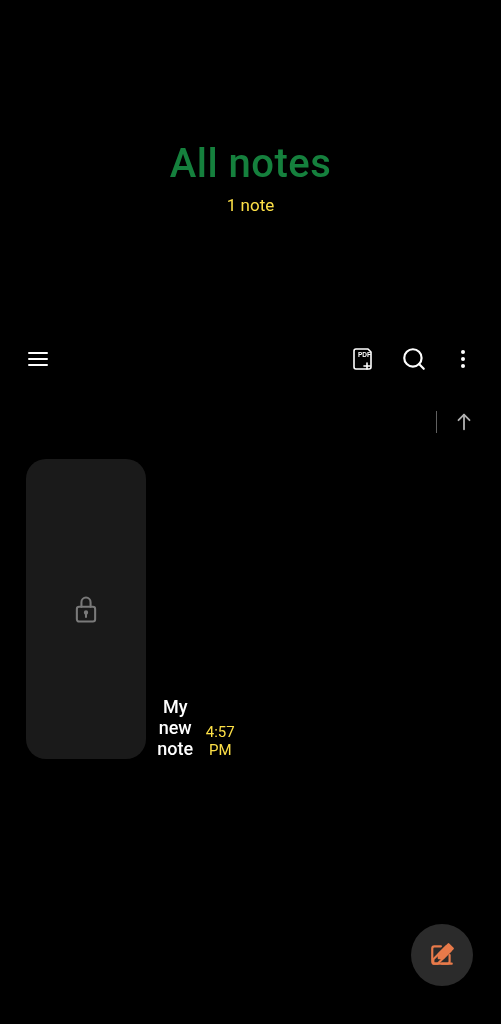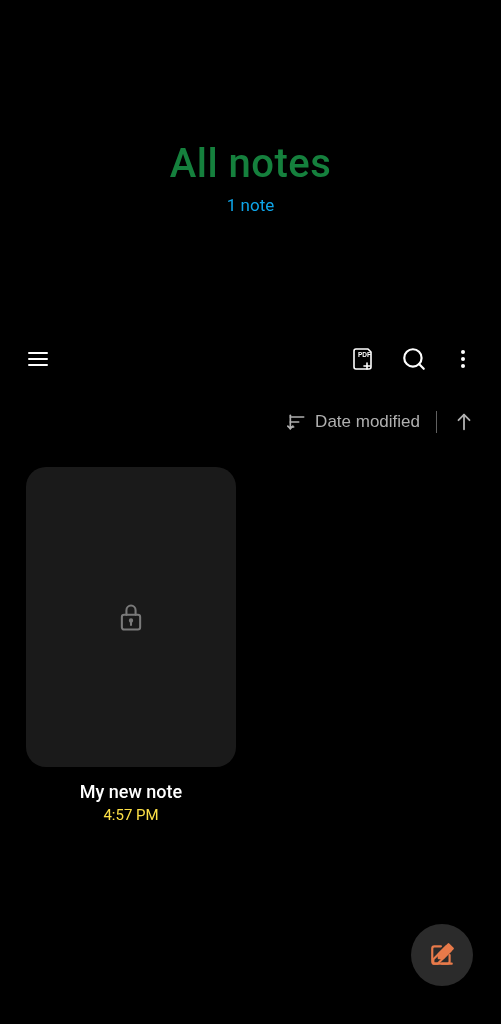--- a/index.html
+++ b/index.html
@@ -21,21 +21,21 @@
       text-align: center;
     }
     .page-title {
       font-size: 40px;
       font-weight: 500;
       color: #15803d;
       letter-spacing: 0.5px;
     }
     .page-subtitle {
       font-size: 17px;
-      color: #0ea5e9;
+      color: #fde047;
       margin-top: 8px;
     }
     .toolbar {
       display: flex;
       align-items: center;
       justify-content: space-between;
       padding: 0 26px;
       margin-top: 120px;
       height: 48px;
     }
@@ -77,23 +77,22 @@
     }
     .notes-grid {
       padding: 26px;
       display: flex;
       flex-wrap: wrap;
       gap: 12px;
     }
     .note-card-wrap {
       width: 210px;
       display: flex;
-      flex-direction: column;
-      align-items: center;
-      margin-top: 8px;
+      flex-direction: row;
+      align-items: flex-end;
     }
     .note-card {
       width: 210px;
       height: 300px;
       background: #1a1a1a;
       border-radius: 20px;
       display: flex;
       align-items: center;
       justify-content: center;
       cursor: pointer;
@@ -163,30 +162,20 @@
       <svg width="24" height="24" viewBox="0 0 24 24" fill="#ffffff">
         <circle cx="12" cy="5" r="2"></circle>
         <circle cx="12" cy="12" r="2"></circle>
         <circle cx="12" cy="19" r="2"></circle>
       </svg>
     </button>
   </div>
 </div>
 
 <div class="sort-bar">
-  <button class="icon-btn" style="gap:8px;">
-    <svg width="20" height="20" viewBox="0 0 24 24" fill="none" stroke="#b0b0b0" stroke-width="2" stroke-linecap="round">
-      <line x1="4" y1="6" x2="20" y2="6"></line>
-      <line x1="4" y1="12" x2="14" y2="12"></line>
-      <line x1="4" y1="18" x2="8" y2="18"></line>
-      <polyline points="4,4 4,20"></polyline>
-      <polyline points="1,17 4,20 7,17"></polyline>
-    </svg>
-    <span class="sort-label">Date modified</span>
-  </button>
   <div class="sort-divider"></div>
   <button class="icon-btn">
     <svg width="22" height="22" viewBox="0 0 24 24" fill="none" stroke="#b0b0b0" stroke-width="2" stroke-linecap="round" stroke-linejoin="round">
       <line x1="12" y1="20" x2="12" y2="4"></line>
       <polyline points="6,10 12,4 18,10"></polyline>
     </svg>
   </button>
 </div>
 
 <div class="notes-grid">

